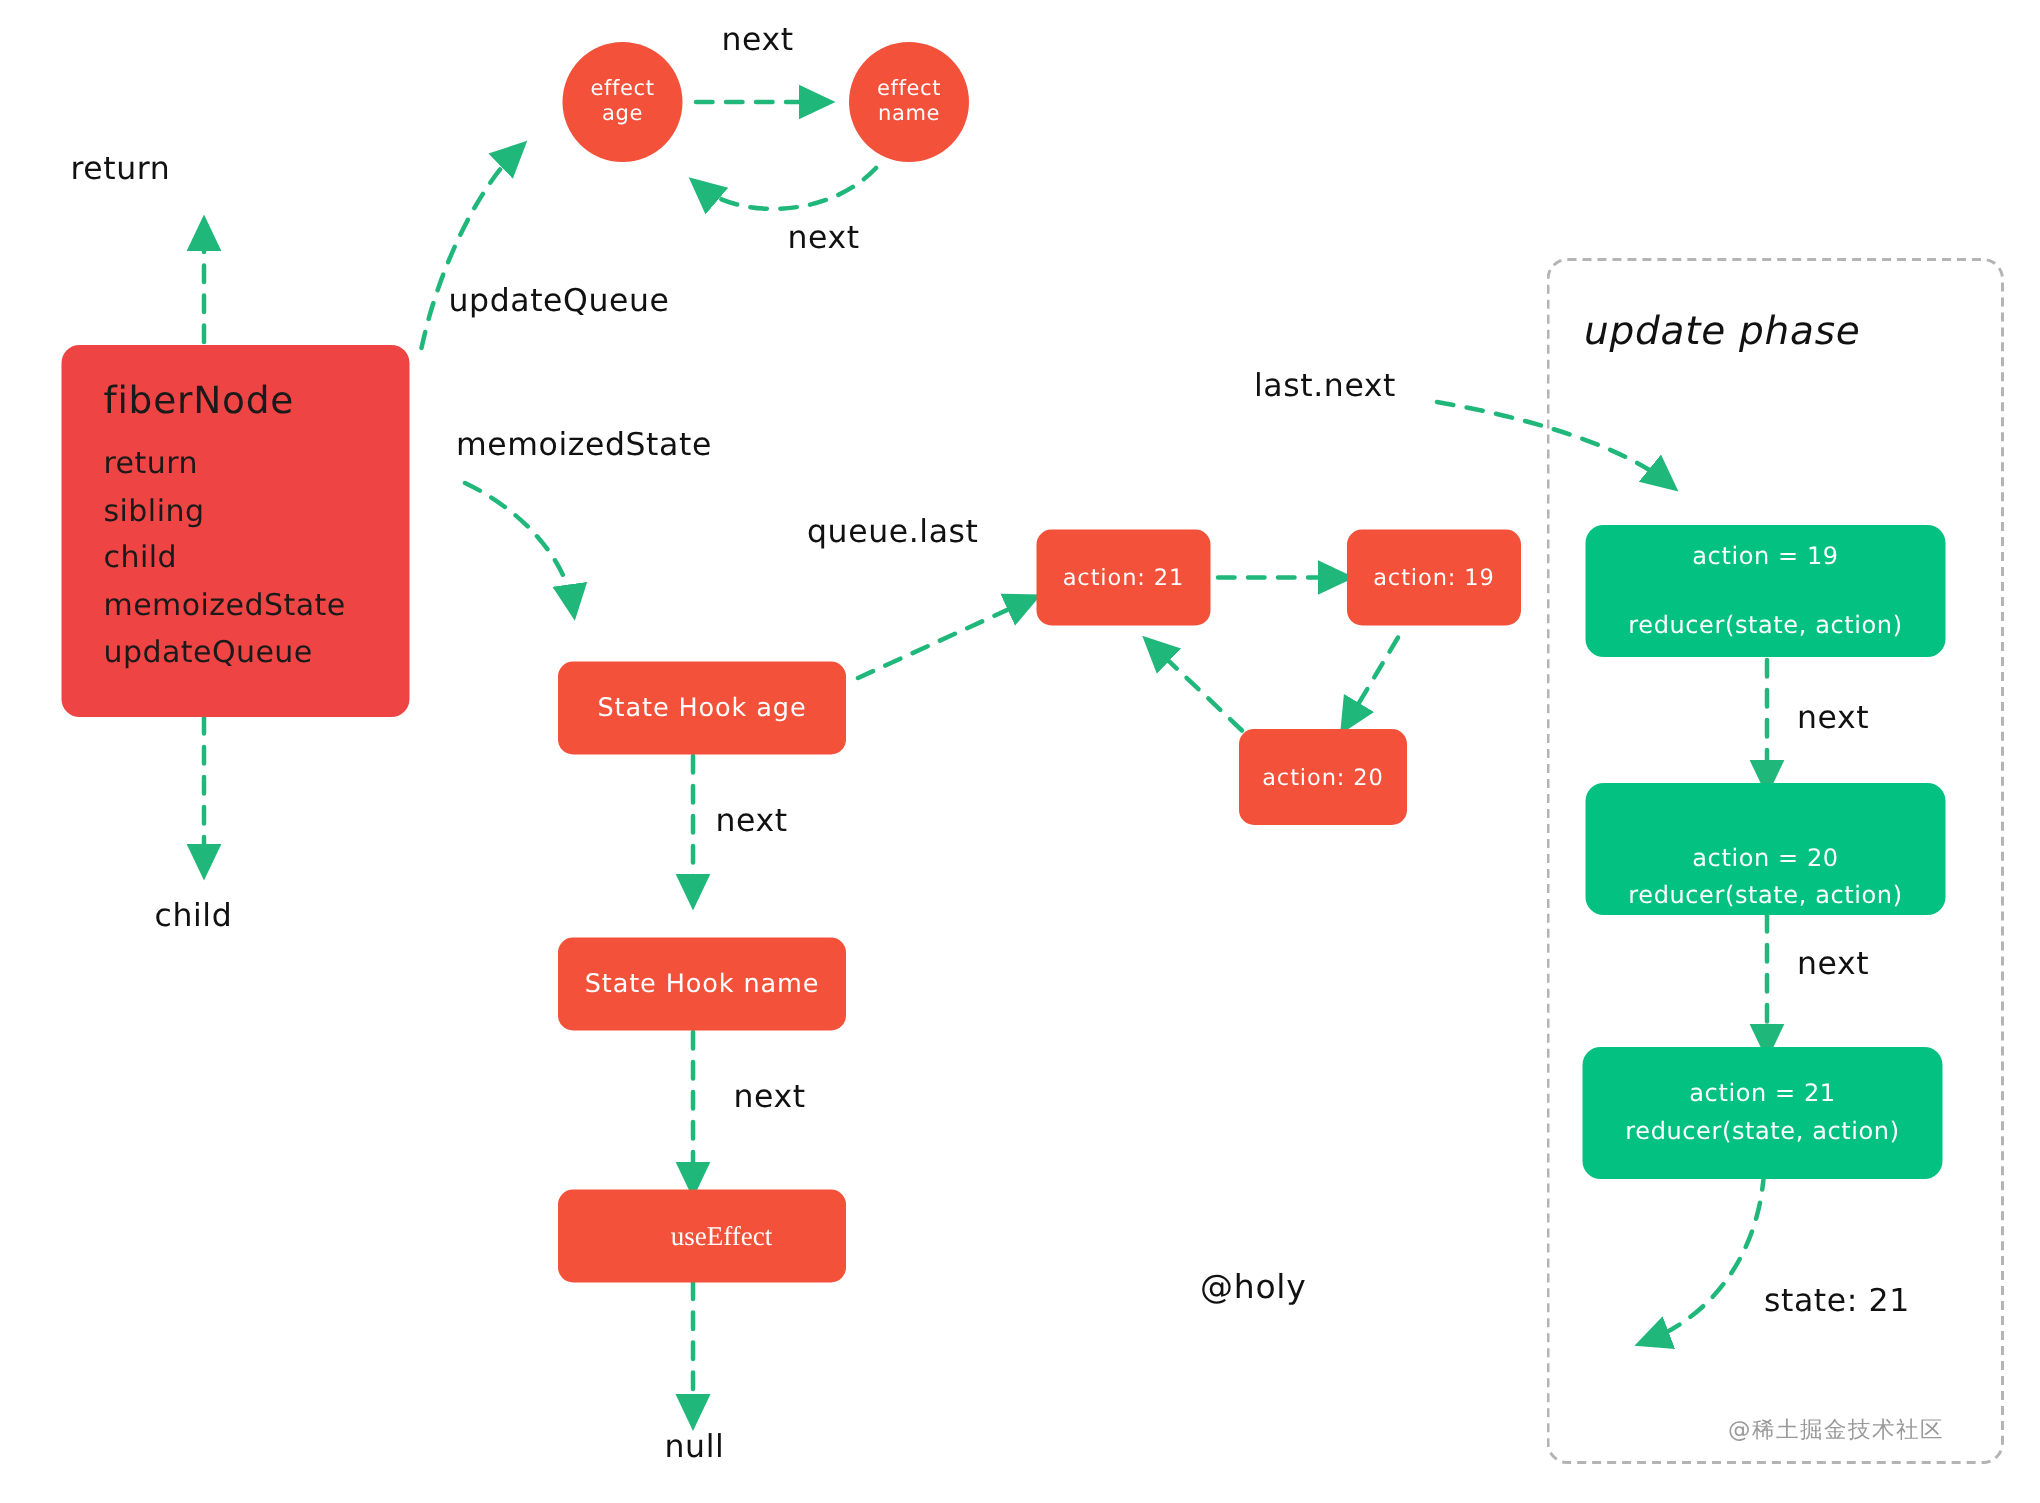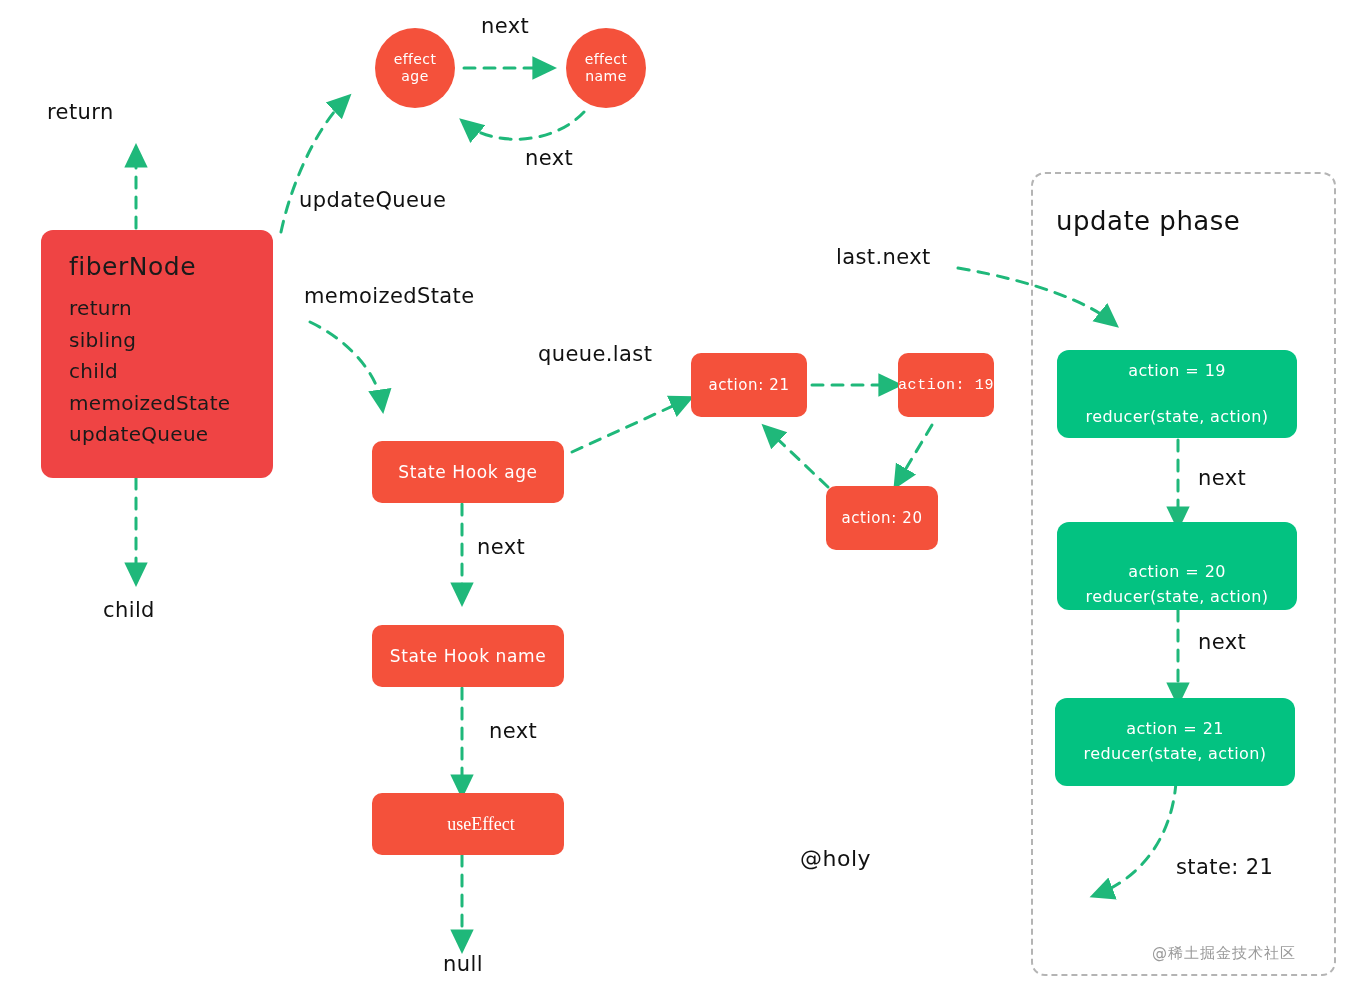--- a/index.html
+++ b/index.html
@@ -31,21 +31,21 @@
   .green-box{
     background:#03c281;border-radius:12px;color:#fff;
     font-size:16px;line-height:1.55;letter-spacing:.4px;flex-direction:column;
   }
 
   .panel{
     position:absolute;box-sizing:border-box;
     border:2px dashed #b4b4b4;border-radius:14px;background:transparent;
   }
   .panel-title{
-    position:absolute;font-size:26px;color:#111;letter-spacing:.5px;
+    position:absolute;font-size:26px;color:#111;letter-spacing:.5px;font-style:italic;
   }
 
   
   .lbl{position:absolute;color:#111;font-size:21px;letter-spacing:.4px;white-space:nowrap;}
   .watermark{position:absolute;color:#9a9a9a;font-size:15px;letter-spacing:1px;white-space:nowrap;}
   .sig{position:absolute;color:#111;font-size:22px;letter-spacing:.5px;white-space:nowrap;}
 </style>
 </head>
 <body>
 
@@ -131,21 +131,21 @@
   <div class="node red-box serif" style="left:372px;top:793px;width:192px;height:62px;">
     <span>useEffect</span>
   </div>
   <div class="lbl" style="left:477px;top:535px;">next</div>
   <div class="lbl" style="left:489px;top:719px;">next</div>
   <div class="lbl" style="left:443px;top:952px;">null</div>
 
   <div class="node red-box small" style="left:691px;top:353px;width:116px;height:64px;">
     <span>action: 21</span>
   </div>
-  <div class="node red-box small" style="left:898px;top:353px;width:96px;height:64px;font-family:Liberation Mono, monospace;">
+  <div class="node red-box small" style="left:898px;top:353px;width:116px;height:64px;">
     <span>action: 19</span>
   </div>
   <div class="node red-box small" style="left:797px;top:486px;width:112px;height:64px;margin-left:29px;">
     <span>action: 20</span>
   </div>
 
   <div class="panel" style="left:1031px;top:172px;width:305px;height:804px;"></div>
   <div class="panel-title" style="left:1056px;top:206px;">update phase</div>
 
   <div class="node green-box" style="left:1057px;top:350px;width:240px;height:88px;gap:21px;">

